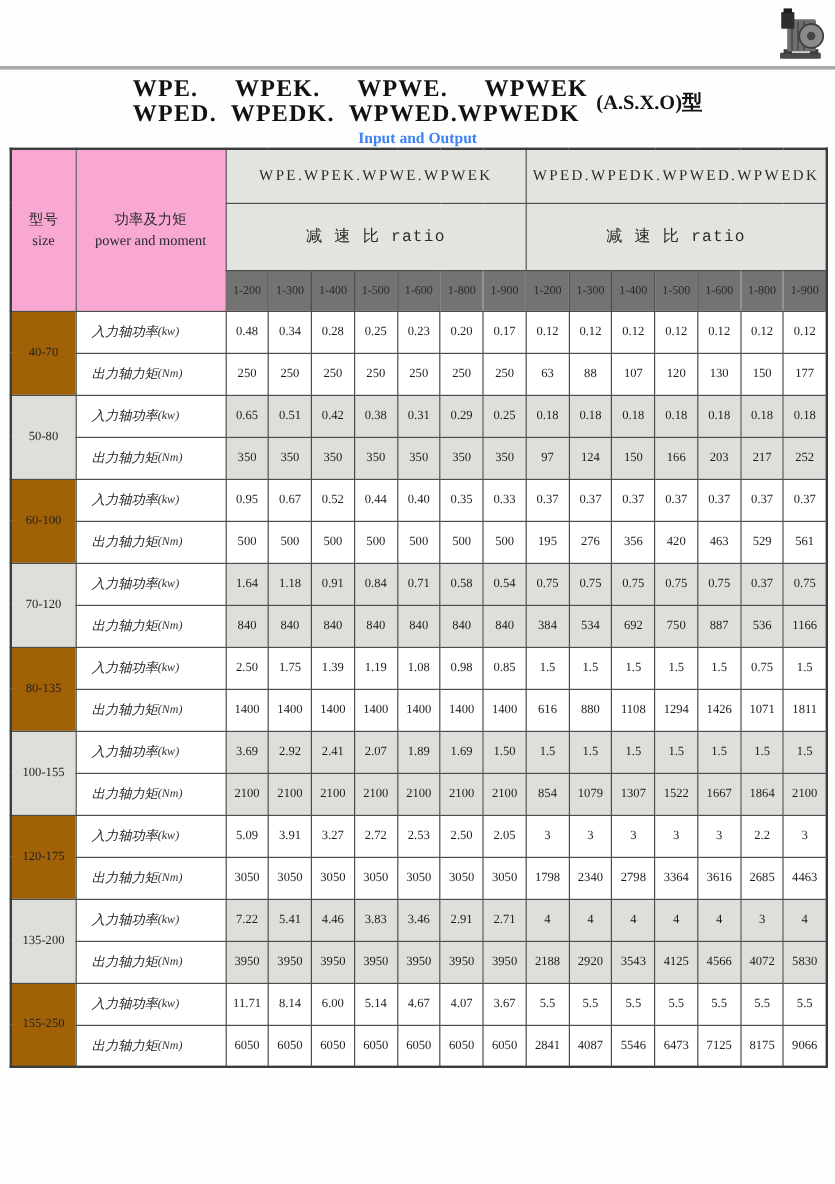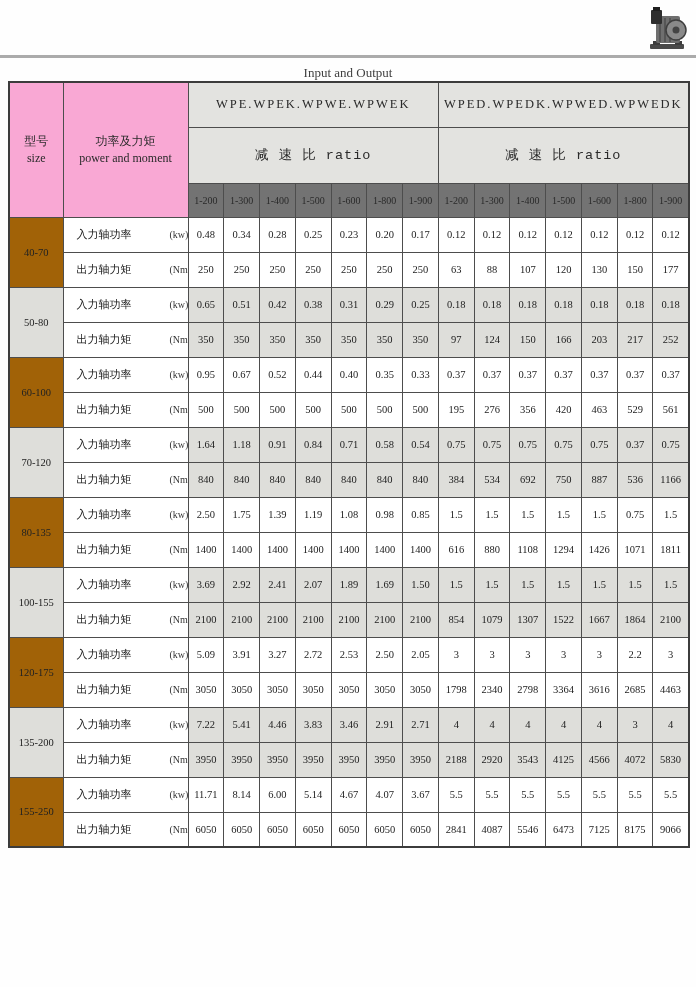--- a/index.html
+++ b/index.html
@@ -26,21 +26,21 @@
   }
   .title-line2 {
     font-weight:bold; font-size:20px; line-height:21px;
     word-spacing:0.3em; letter-spacing:1px; color:#121212;
   }
   .type-suffix { font-weight:bold; font-size:17px; color:#121212; }
   .title-cn {
     margin-top:5px; font-weight:bold; font-size:25px;
     letter-spacing:2px; color:#161616;
   }
-  .title-en { margin-top:1px; font-weight:normal; font-size:13px; color:#404040; }
+  .title-en { margin-top:1px; font-weight:bold; font-size:13px; color:#3b82f6; }
   .speed-note { margin:24px 0 9px 18px; font-size:12.5px; text-align:left; color:#222; }
 
   table.spec {
     margin-left:8px;
     width:680px;
     border-collapse:collapse;
     table-layout:fixed;
     border:2px solid #3c3c3c;
   }
   .spec th, .spec td {
@@ -58,23 +58,24 @@
     background:#e3e3e0; height:56px;
     font-size:13.5px; letter-spacing:1px; color:#2a2a2a;font-family:Liberation Mono, monospace;
   }
   .ratio-val { background:#737373; height:34px; font-size:10px; color:#2a2a2a; }
   tbody tr { height:35px; }
   .size-cell { font-size:10.5px; background:#a16207; color:#222; }
   .label-cell { background:#ffffff; }
   .label-wrap {
     display:flex; align-items:center;
     padding:0 9px 0 13px;
+    font-style:italic;
   }
   .label-cn { font-size:11px; color:#222; }
-  .label-unit { font-size:10px; color:#333;padding-left:38px; }
+  .label-unit { font-size:10px; color:#333; }
   .data-cell { font-size:10.5px; background:#ffffff; color:#1c1c1c; }
   tr.shaded .data-cell, tr.shaded .size-cell { background:#dededa; }
 </style>
 </head>
 <body>
 
 <div class="page">
 
   <div class="top-rule"></div>
 
@@ -86,20 +87,27 @@
     <line x1="20" y1="14" x2="20" y2="38" stroke="#4e4e4e" stroke-width="1.5"></line>
     <line x1="25" y1="14" x2="25" y2="38" stroke="#4e4e4e" stroke-width="1.5"></line>
     <line x1="30" y1="14" x2="30" y2="38" stroke="#4e4e4e" stroke-width="1.5"></line>
     <circle cx="36" cy="26" r="10" fill="#8a8a8a" stroke="#3f3f3f" stroke-width="1.5"></circle>
     <circle cx="36" cy="26" r="3.5" fill="#444"></circle>
     <rect x="11" y="6" width="11" height="14" rx="1" fill="#2e2e2e"></rect>
     <rect x="13" y="3" width="7" height="4" fill="#1f1f1f"></rect>
   </svg>
 
   <div class="heading">
+    <div class="title-cluster">
+      <div class="title-lines">
+        <div class="title-line1">WPE. WPEK. WPWE. WPWEK</div>
+        <div class="title-line2">WPED. WPEDK. WPWED.WPWEDK</div>
+      </div>
+      <div class="type-suffix">(A.S.X.O)型</div>
+    </div>
     <div class="title-en">Input and Output</div>
   </div>
 
 
   <table class="spec">
     <colgroup>
       <col style="width:54px">
       <col style="width:125px">
       <col span="14" style="width:35.78px">
     </colgroup>

